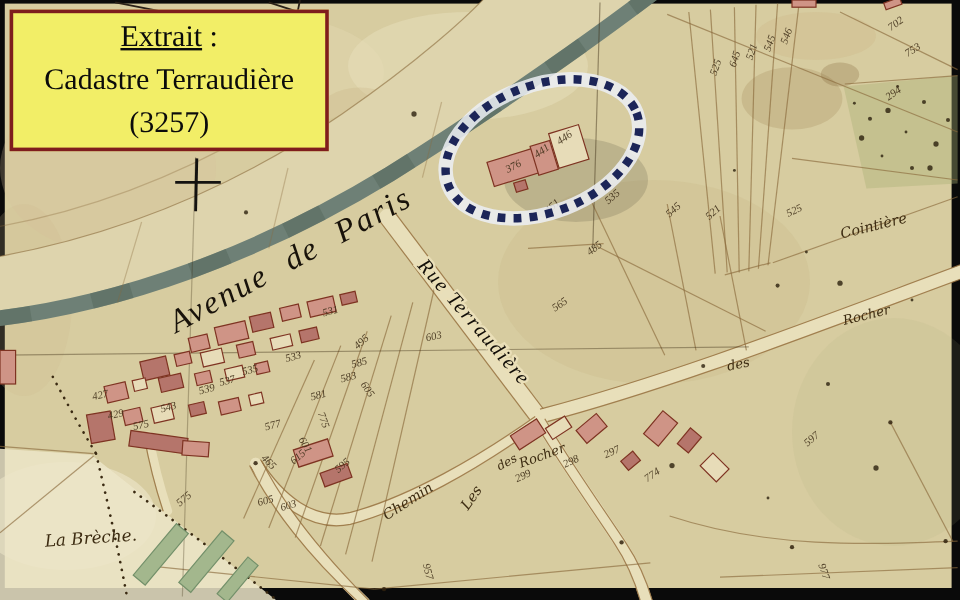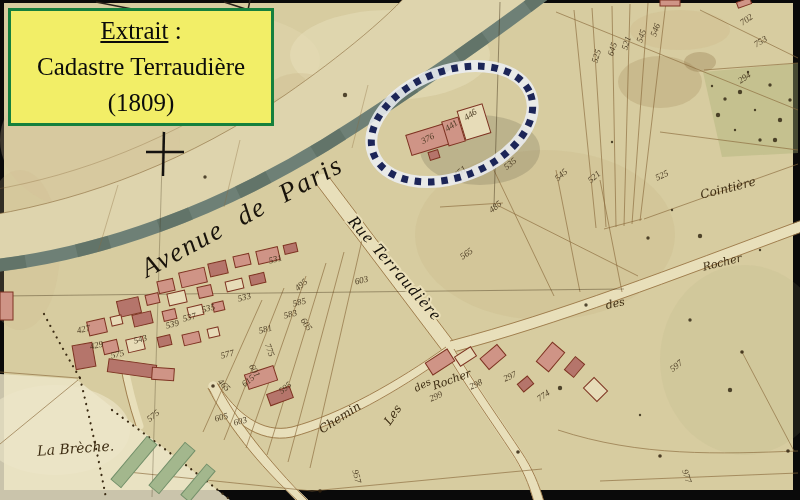--- a/index.html
+++ b/index.html
@@ -2,21 +2,21 @@
 <html style="--paper: #d7cca0; --band: #ded4ad; --stripe: #6e8076; --pink: #cf9486; --pink_dark: #b5756b; --outline: #7e3322; --yellow: #f2ee67; --navy: #1c2558; --halo: #eceef4; --green: #a3b78d; --ink: #43331c;"><head>
 <meta charset="utf-8">
 <style>
   html,body{margin:0;padding:0;background:#222;}
   .stage{position:relative;width:800px;height:500px;background:#000;overflow:hidden;
          font-family:"Liberation Serif",serif;}
   .stage svg{position:absolute;left:0;top:0;}
 
   
   .title-box{position:absolute;left:8px;top:8px;width:266px;height:118px;
-    background:var(--yellow,#f2ee67);border:3px solid #15803d;box-sizing:border-box;
+    background:var(--yellow,#f2ee67);border:3px solid #7f1d1d;box-sizing:border-box;
     display:flex;flex-direction:column;justify-content:center;align-items:center;
     text-align:center;font-size:25px;line-height:36px;color:#0b0b0b;}
   .title-box .underline{text-decoration:underline;}
 
   
   .num{font:italic 9px "Liberation Serif",serif;fill:#43331c;opacity:.92;text-anchor:middle;}
   .hand{font-style:italic;font-family:"DejaVu Serif",serif;fill:#3d2c12;text-anchor:middle;}
   .street-main{font:italic 27px "Liberation Serif",serif;fill:#18120a;
     letter-spacing:2px;word-spacing:10px;text-anchor:middle;}
   .street-sub{font:italic 17px "Liberation Serif",serif;fill:#120e08;letter-spacing:1.5px;
@@ -306,16 +306,16 @@
 
   <g transform="translate(452,124) rotate(-21)">
     <ellipse rx="84" ry="53" fill="none" stroke="#eceef4" stroke-width="12" opacity="0.85"></ellipse>
     <ellipse rx="84" ry="53" fill="none" stroke="#1c2558" stroke-width="7" stroke-dasharray="6.5 6.8"></ellipse>
   </g>
 </svg>
 
 <div class="title-box">
   <div><span class="underline">Extrait</span><span> :</span></div>
   <div>Cadastre Terraudière</div>
-  <div>(1809)</div>
+  <div>(3257)</div>
 </div>
 
 </div>
 
 </body></html>

